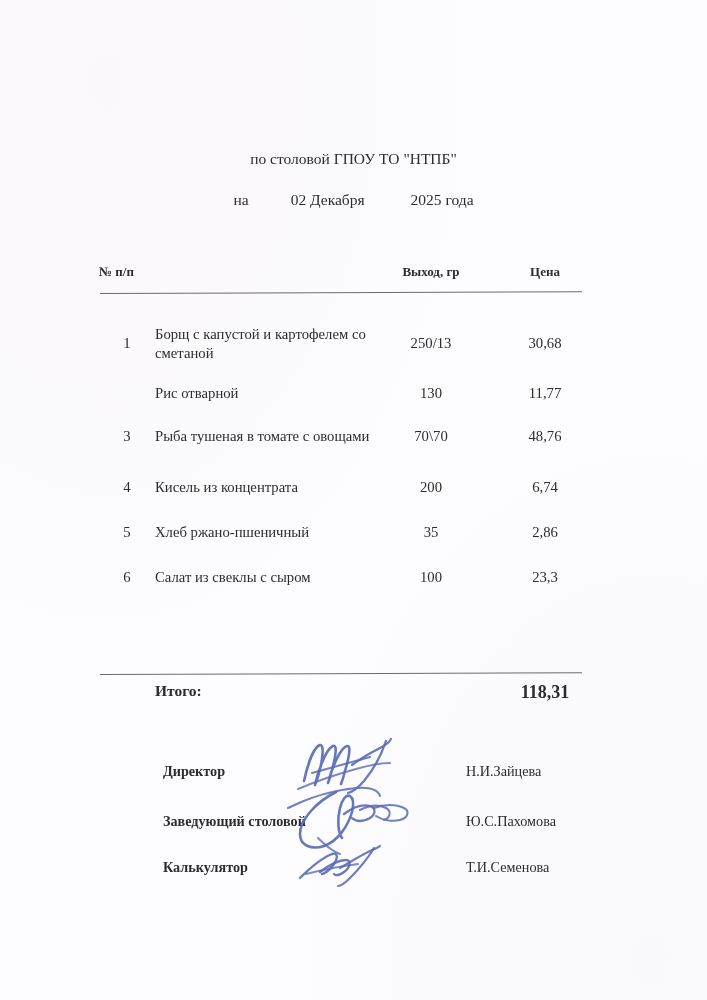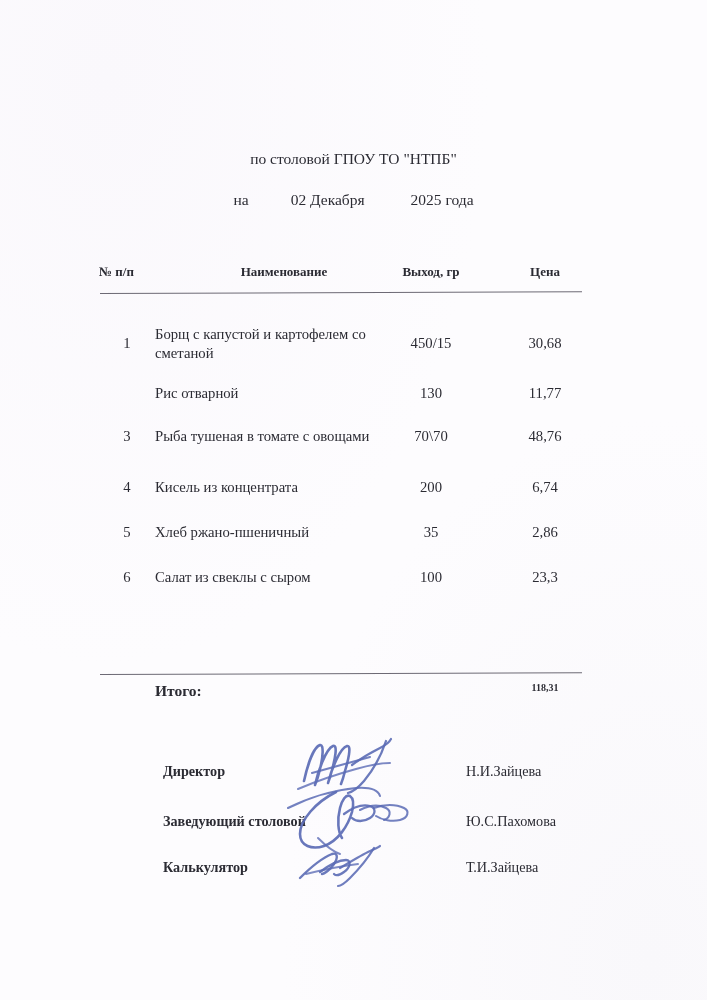--- a/index.html
+++ b/index.html
@@ -118,21 +118,21 @@
     font-weight: bold;
     font-size: 15.5px;
   }
   .total-value {
     position: absolute;
     top: 682px;
     left: 505px;
     width: 80px;
     text-align: center;
     font-weight: bold;
-    font-size: 10px;
+    font-size: 18px;
   }
 
   
   .sig-row {
     position: absolute;
     left: 0;
     width: 707px;
     font-size: 14.2px;
   }
   .sig-role {
@@ -160,32 +160,31 @@
   <div class="doc-subtitle">по столовой ГПОУ ТО "НТПБ"</div>
 
   <div class="date-line">
     <span class="seg-na">на</span>
     <span class="seg-day">02 Декабря</span>
     <span class="seg-year">2025 года</span>
   </div>
 
   <div class="table-head">
     <span class="col-num">№ п/п</span>
-    <span class="col-name head-name">Наименование</span>
     <span class="col-out">Выход, гр</span>
     <span class="col-price">Цена</span>
   </div>
 
   <div class="rule rule-head"></div>
 
   <div class="rows" id="table-rows">
       <div class="row" style="top: 325px;">
         <span class="col-num" style="top: 9px; position: absolute;">1</span>
         <span class="col-name">Борщ с капустой и картофелем со сметаной</span>
-        <span class="col-out" style="top: 9px; position: absolute;">450/15</span>
+        <span class="col-out" style="top: 9px; position: absolute;">250/13</span>
         <span class="col-price" style="top: 9px; position: absolute;">30,68</span>
       </div>
       <div class="row" style="top: 384px;">
         <span class="col-num"></span>
         <span class="col-name">Рис отварной</span>
         <span class="col-out">130</span>
         <span class="col-price">11,77</span>
       </div>
       <div class="row" style="top: 427px;">
         <span class="col-num">3</span>
@@ -222,21 +221,21 @@
       <div class="sig-row" style="top: 763px;">
         <span class="sig-role">Директор</span>
         <span class="sig-person">Н.И.Зайцева</span>
       </div>
       <div class="sig-row" style="top: 813px;">
         <span class="sig-role">Заведующий столовой</span>
         <span class="sig-person">Ю.С.Пахомова</span>
       </div>
       <div class="sig-row" style="top: 859px;">
         <span class="sig-role">Калькулятор</span>
-        <span class="sig-person">Т.И.Зайцева</span>
+        <span class="sig-person">Т.И.Семенова</span>
       </div>
     </div>
 
   <div class="sig-ink" style="left:290px; top:735px;">
     <svg width="130" height="70" viewBox="0 0 130 70">
       <g fill="none" stroke="#5b6bb5" stroke-linecap="round" stroke-linejoin="round">
         <path d="M14 46 C18 28, 24 12, 30 10 C34 9, 33 22, 30 34 C28 43, 25 50, 25 50
                  C28 36, 36 14, 43 11 C48 9, 45 24, 42 35 C40 43, 38 48, 38 48
                  C42 33, 50 13, 57 11 C62 10, 58 26, 55 36 C53 44, 51 49, 51 49" stroke-width="2.6" opacity="0.92"></path>
         <path d="M22 38 C40 33, 62 27, 80 22" stroke-width="2.1" opacity="0.85"></path>

